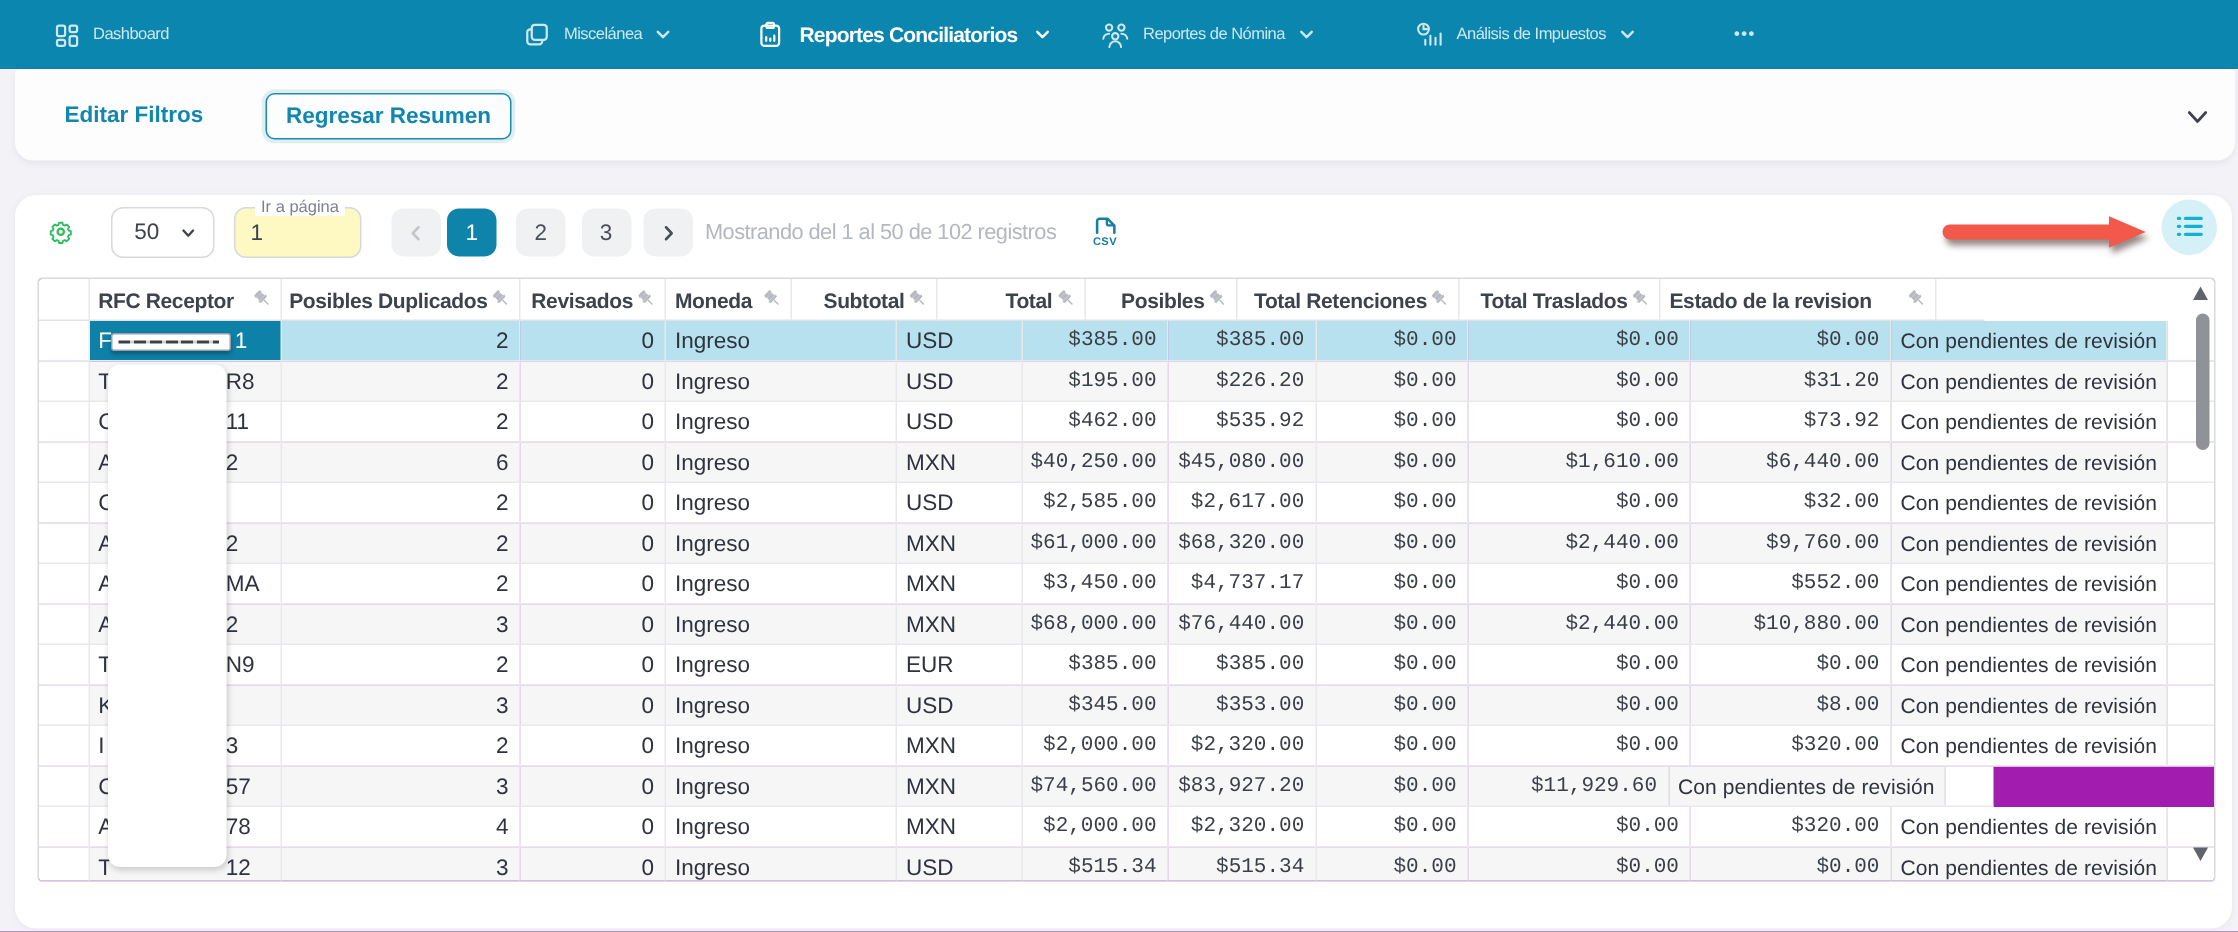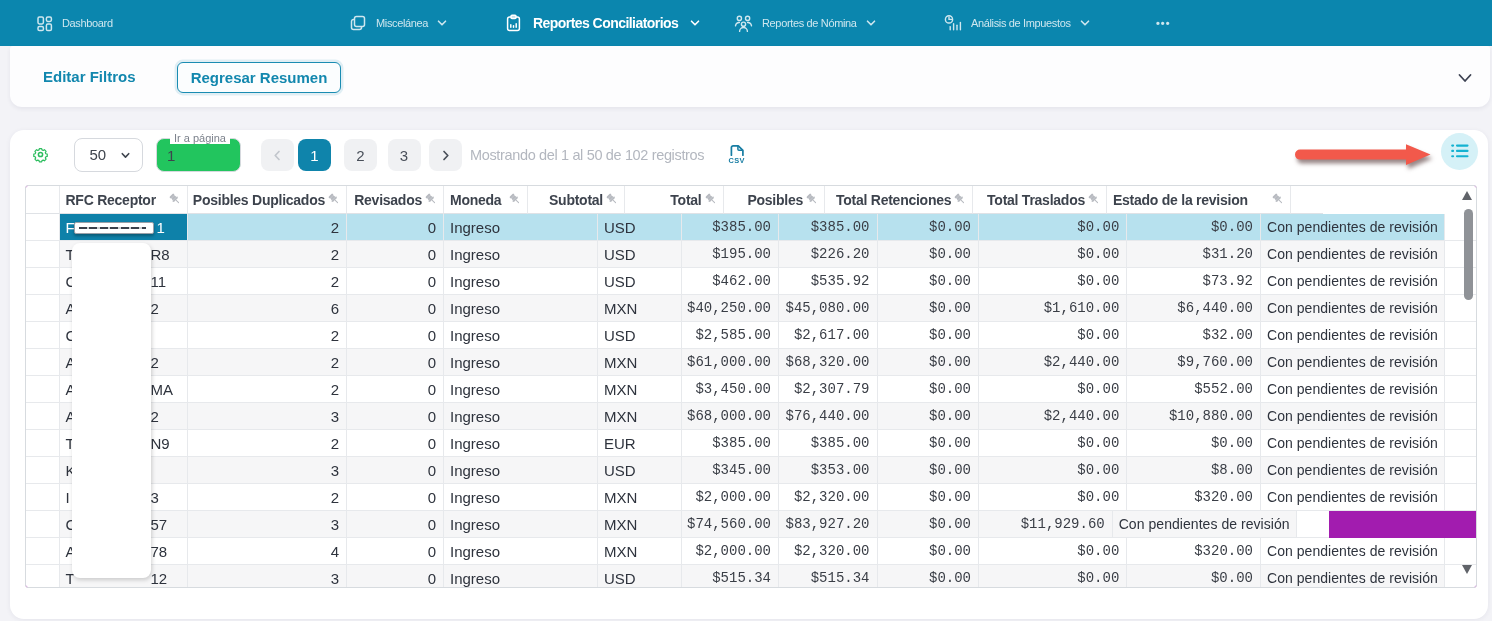--- a/index.html
+++ b/index.html
@@ -11,21 +11,21 @@
 .navitem.active { color:#ffffff; font-weight:700; font-size:14px; letter-spacing:-0.55px; gap:12px; }
 .fbar { position:absolute; left:10px; top:46px; width:1480px; height:61px; background:#fdfdfe; border-radius:3px 3px 12px 12px; box-shadow:0 2px 4px rgba(40,40,80,0.07); }
 .editar { position:absolute; left:33px; top:22px; color:#1287ae; font-size:15px; font-weight:700; }
 .regresar { position:absolute; left:167px; top:16px; width:164px; height:31px; border:1px solid #1a8cb2; border-radius:6px; background:#fbfdfe; color:#1287ae; font-size:15px; font-weight:700; display:flex; align-items:center; justify-content:center; box-shadow:0 0 0 2.5px rgba(18,135,174,0.12); }
 .fchev { position:absolute; left:1447px; top:24px; color:#3d4252; }
 .card { position:absolute; left:10px; top:130px; width:1478px; height:489px; background:#ffffff; border-radius:14px; box-shadow:0 1px 5px rgba(40,40,80,0.07); }
 .gear { position:absolute; left:31px; top:145px; }
 .sel50 { position:absolute; left:73.5px; top:137.5px; width:69px; height:34px; border:1px solid #d6d9de; border-radius:8px; background:#fff; }
 .sel50 span { position:absolute; left:15px; top:7px; font-size:15px; color:#3e444d; }
 .selchev { position:absolute; right:11px; top:11px; color:#3e444d; }
-.goto { position:absolute; left:156px; top:137.5px; width:85px; height:34px; border:1px solid #d6d9de; border-radius:8px; background:#22c55e; }
+.goto { position:absolute; left:156px; top:137.5px; width:85px; height:34px; border:1px solid #d6d9de; border-radius:8px; background:#fef9c3; }
 .goto .lbl { position:absolute; left:13px; top:-7px; background:#fff; padding:0 4px; font-size:11px; color:#7c828c; }
 .goto .val { position:absolute; left:10px; top:8px; font-size:15px; color:#3e444d; }
 .pgbtn { position:absolute; top:139px; width:33px; height:32px; border-radius:8px; background:#f0f1f3; display:flex; align-items:center; justify-content:center; font-size:15px; color:#494f59; }
 .pgbtn.on { background:#0f84ab; color:#fff; font-weight:400; }
 .mostrando { position:absolute; left:470px; top:147px; font-size:14.5px; letter-spacing:-0.35px; color:#b3b7bf; }
 .csvic { position:absolute; left:728px; top:144px; }
 .circbtn { position:absolute; left:1441px; top:132.5px; width:37px; height:37px; border-radius:50%; background:#d5f1f7; display:flex; align-items:center; justify-content:center; }
 .redarrow { position:absolute; left:1294px; top:141px; }
 .tbl { position:absolute; left:24.5px; top:185px; width:1452px; height:403px; border:1px solid #d7dbdf; border-radius:3px; overflow:hidden; background:#a21caf; }
 .trow { display:flex; width:1452px; height:27px; }
@@ -400,21 +400,21 @@
       <div class="c first" style="width:34px"></div>
       <div class="c rfc" style="width:128.5px">
         <span class="lett">A</span>
         <span class="frag">MA</span>
       </div>
       <div class="c rnum" style="width:159px">2</div>
       <div class="c rnum" style="width:97px">0</div>
       <div class="c" style="width:154px">Ingreso</div>
       <div class="c" style="width:84px">MXN</div>
       <div class="c money" style="width:97px">$3,450.00</div>
-      <div class="c money" style="width:98.5px">$2,307.79</div>
+      <div class="c money" style="width:98.5px">$4,737.17</div>
       <div class="c money" style="width:101.5px">$0.00</div>
       <div class="c money" style="width:148.3px">$0.00</div>
       <div class="c money" style="width:133.7px">$552.00</div>
       <div class="c estado" style="width:184px">Con pendientes de revisión</div>
       <div class="c last" style="width:32.5px"></div>
     </div>
     <div class="trow even">
       <div class="c first" style="width:34px"></div>
       <div class="c rfc" style="width:128.5px">
         <span class="lett">A</span>

